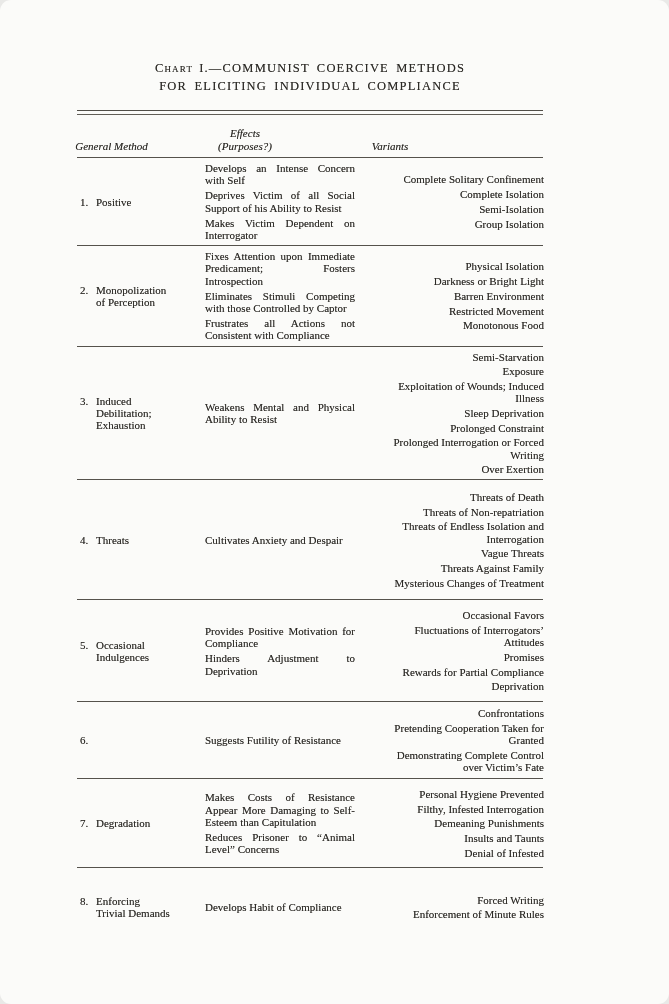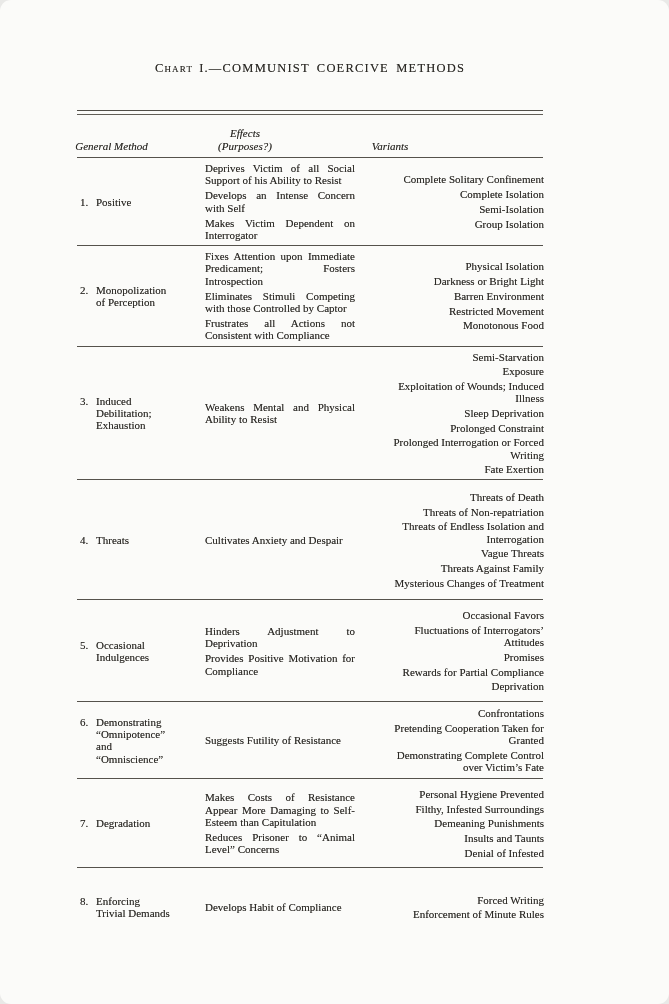--- a/index.html
+++ b/index.html
@@ -56,20 +56,21 @@
   .c3 p{margin:0 0 2.5px;}
   .c3 p:last-child{margin-bottom:0;}
 </style>
 </head>
 <body>
 
 <div class="page">
 
   <div class="title">
     <div><span class="sc">Chart</span><span class="rest">I.—COMMUNIST COERCIVE METHODS</span></div>
+    <div>FOR ELICITING INDIVIDUAL COMPLIANCE</div>
   </div>
 
   <div class="double-rule"></div>
 
   <div class="thead">
     <div class="hc hc1">General Method</div>
     <div class="hc hc2">
       <div>Effects</div>
       <div>(Purposes?)</div>
     </div>
@@ -77,22 +78,22 @@
   </div>
 
   <div class="tbody">
 
     <div class="row r1">
       <div class="c1">
         <span class="num">1.</span>
         <span class="mname">Positive</span>
       </div>
       <div class="c2">
+        <p>Develops an Intense Concern with Self</p>
         <p>Deprives Victim of all Social Support of his Ability to Resist</p>
-        <p>Develops an Intense Concern with Self</p>
         <p>Makes Victim Dependent on Interrogator</p>
       </div>
       <div class="c3">
         <p>Complete Solitary Confinement</p>
         <p>Complete Isolation</p>
         <p>Semi-Isolation</p>
         <p>Group Isolation</p>
       </div>
     </div>
 
@@ -123,21 +124,21 @@
       <div class="c2">
         <p>Weakens Mental and Physical Ability to Resist</p>
       </div>
       <div class="c3">
         <p>Semi-Starvation</p>
         <p>Exposure</p>
         <p>Exploitation of Wounds; Induced Illness</p>
         <p>Sleep Deprivation</p>
         <p>Prolonged Constraint</p>
         <p>Prolonged Interrogation or Forced Writing</p>
-        <p>Fate Exertion</p>
+        <p>Over Exertion</p>
       </div>
     </div>
 
     <div class="row r4">
       <div class="c1">
         <span class="num">4.</span>
         <span class="mname">Threats</span>
       </div>
       <div class="c2">
         <p>Cultivates Anxiety and Despair</p>
@@ -151,36 +152,35 @@
         <p>Mysterious Changes of Treatment</p>
       </div>
     </div>
 
     <div class="row r5">
       <div class="c1">
         <span class="num">5.</span>
         <span class="mname">Occasional Indulgences</span>
       </div>
       <div class="c2">
+        <p>Provides Positive Motivation for Compliance</p>
         <p>Hinders Adjustment to Deprivation</p>
-        <p>Provides Positive Motivation for Compliance</p>
       </div>
       <div class="c3">
         <p>Occasional Favors</p>
         <p>Fluctuations of Interrogators’ Attitudes</p>
         <p>Promises</p>
         <p>Rewards for Partial Compliance</p>
         <p>Deprivation</p>
       </div>
     </div>
 
     <div class="row r6">
       <div class="c1">
         <span class="num">6.</span>
-        <span class="mname">Demonstrating “Omnipotence” and “Omniscience”</span>
       </div>
       <div class="c2">
         <p>Suggests Futility of Resistance</p>
       </div>
       <div class="c3">
         <p>Confrontations</p>
         <p>Pretending Cooperation Taken for Granted</p>
         <p>Demonstrating Complete Control over Victim’s Fate</p>
       </div>
     </div>
@@ -189,21 +189,21 @@
       <div class="c1">
         <span class="num">7.</span>
         <span class="mname">Degradation</span>
       </div>
       <div class="c2">
         <p>Makes Costs of Resistance Appear More Damaging to Self-Esteem than Capitulation</p>
         <p>Reduces Prisoner to “Animal Level” Concerns</p>
       </div>
       <div class="c3">
         <p>Personal Hygiene Prevented</p>
-        <p>Filthy, Infested Surroundings</p>
+        <p>Filthy, Infested Interrogation</p>
         <p>Demeaning Punishments</p>
         <p>Insults and Taunts</p>
         <p>Denial of Infested</p>
       </div>
     </div>
 
     <div class="row r8">
       <div class="c1">
         <span class="num">8.</span>
         <span class="mname">Enforcing Trivial Demands</span>

